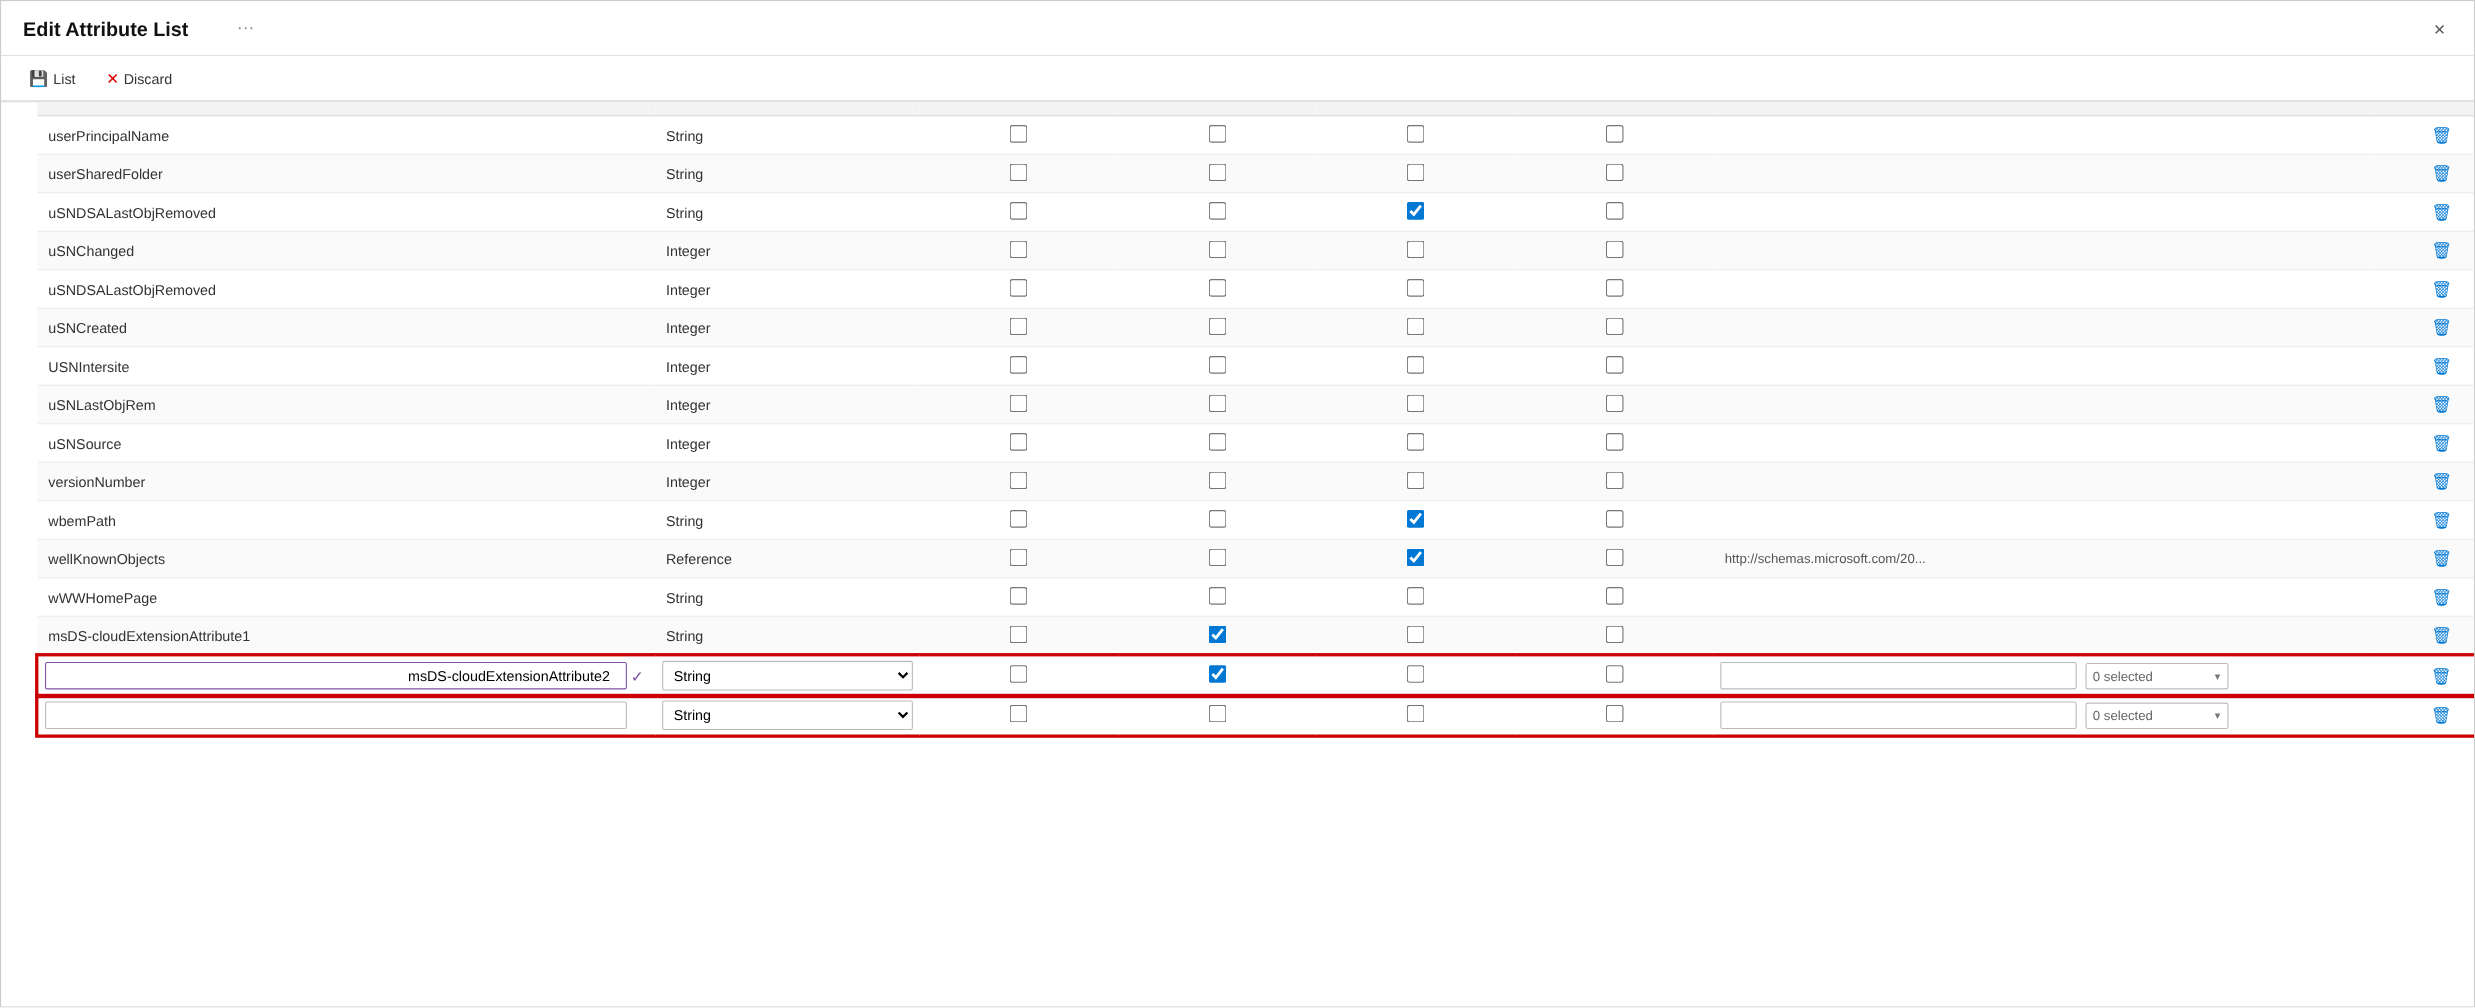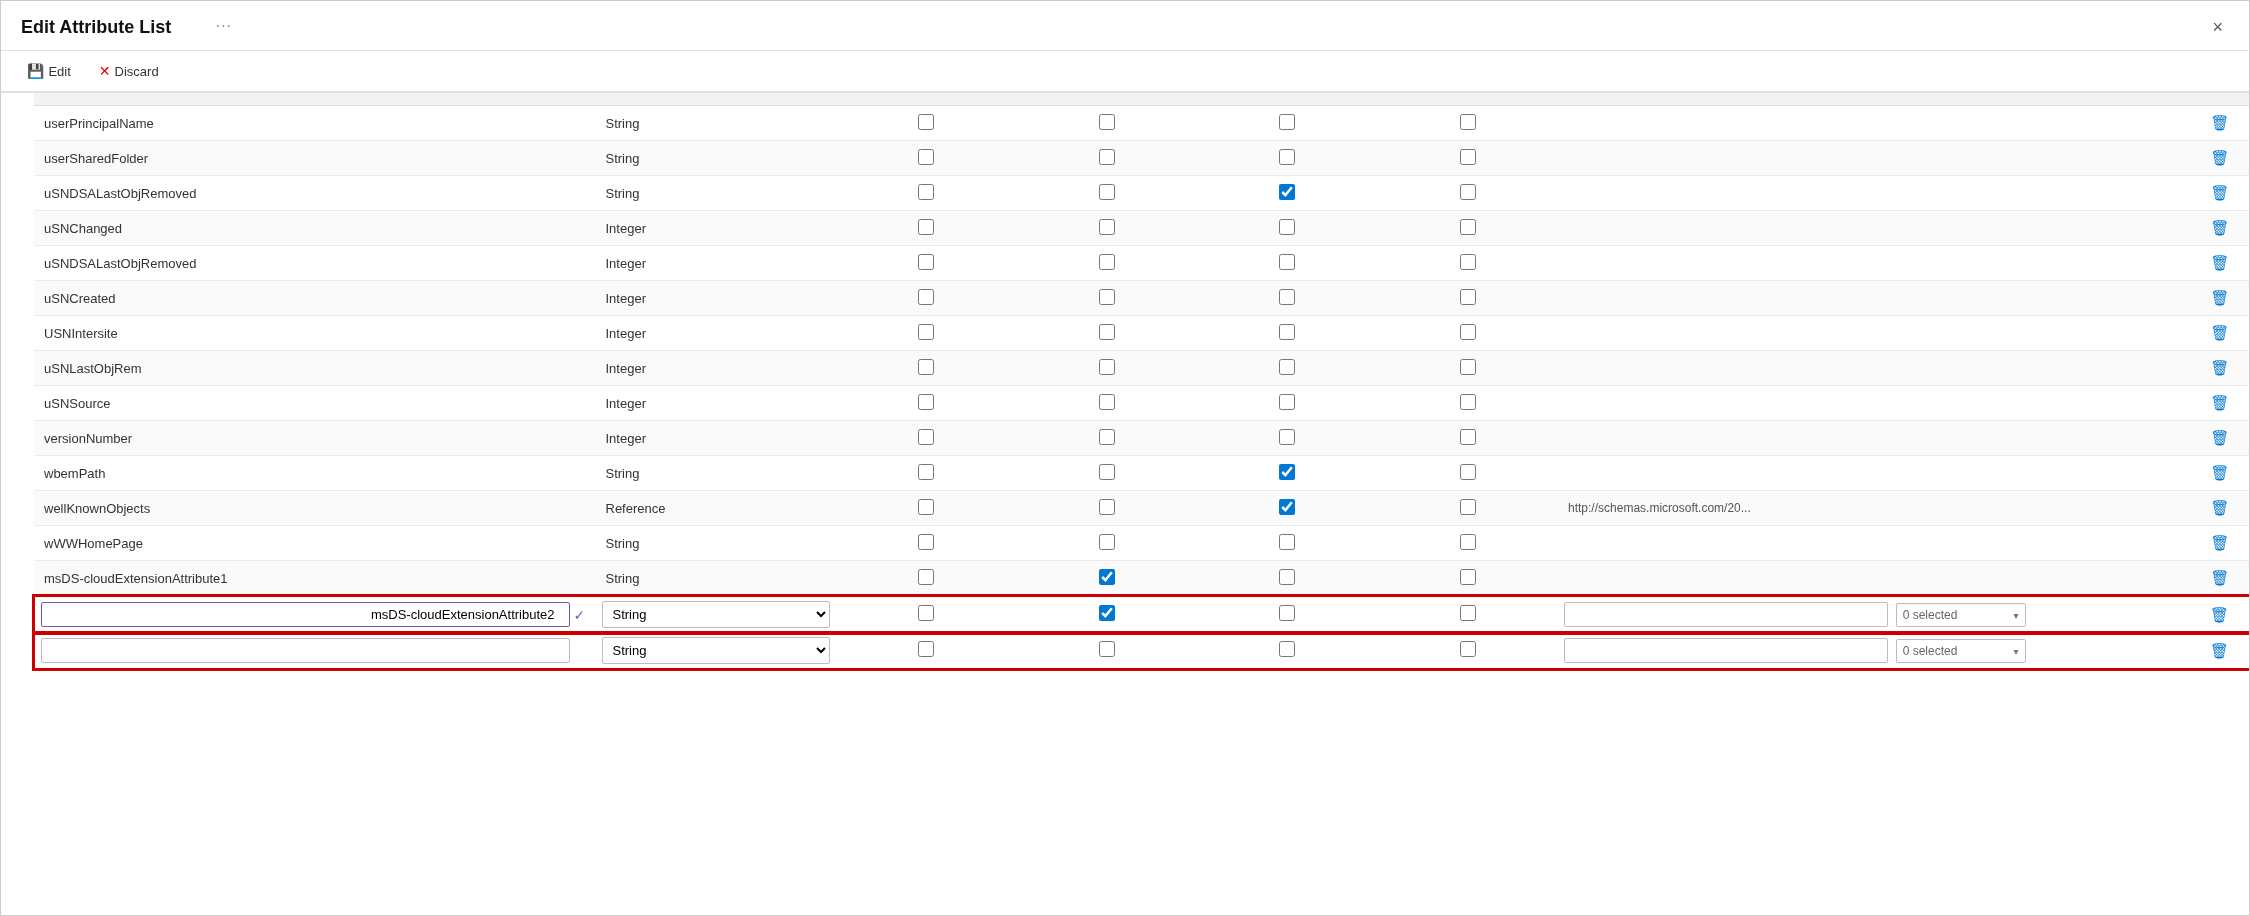--- a/index.html
+++ b/index.html
@@ -171,21 +171,21 @@
     <div style="display:flex; align-items:flex-start;gap:36px;">
       <span class="dialog-title">Edit Attribute List</span>
       <span class="dialog-title-dots">···</span>
     </div>
     <button class="close-btn">×</button>
   </div>
 
   <div class="toolbar">
     <button class="toolbar-btn">
       <span class="icon save-icon">💾</span>
-      <span>Edit</span>
+      <span>List</span>
     </button>
     <button class="toolbar-btn">
       <span class="icon discard-icon">✕</span>
       <span>Discard</span>
     </button>
   </div>
 
   <div class="table-container">
     <table>
       <thead>

